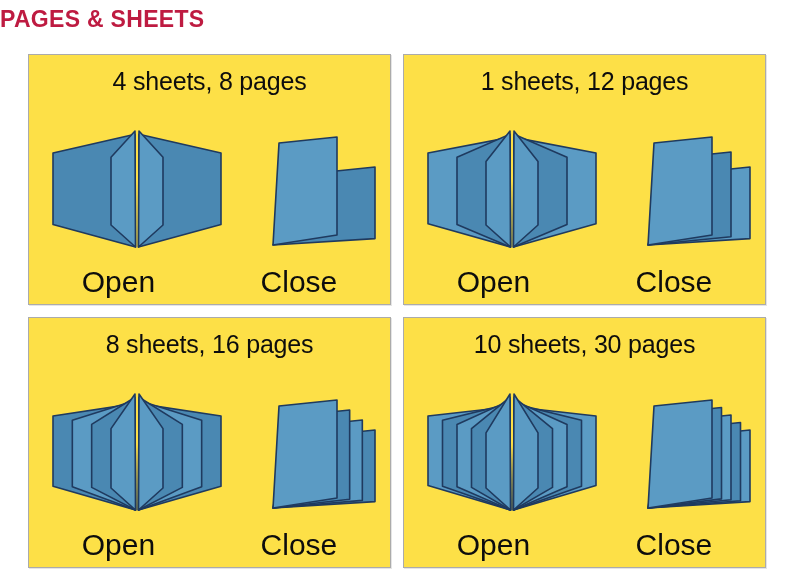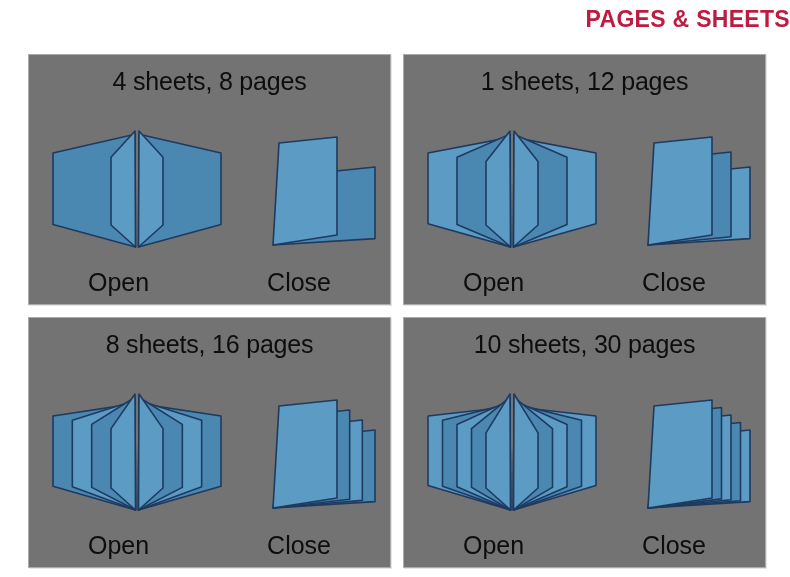--- a/index.html
+++ b/index.html
@@ -13,21 +13,21 @@
     font-family: "Liberation Sans", sans-serif;
     overflow: hidden;
     position: relative;
   }
 
   #page-title {
     position: absolute;
     top: 6px;
     left: 0;
     width: 790px;
-    text-align: right;
+    text-align: left;
     font-size: 23px;
     font-weight: 700;
     letter-spacing: 0.3px;
     color: #BE1B41;
     font-family: "Liberation Sans", sans-serif;
   }
 
   #panel-grid {
     position: absolute;
     top: 54px;
@@ -36,21 +36,21 @@
     height: 514px;
     display: grid;
     grid-template-columns: 363px 363px;
     grid-template-rows: 251px 251px;
     column-gap: 12px;
     row-gap: 12px;
   }
 
   .panel {
     position: relative;
-    background: #737373;
+    background: #fde047;
     border: 1px solid #ABABAB;
     box-sizing: border-box;
     box-shadow: 1px 1px 0 0 rgba(0,0,0,0.10);
     overflow: hidden;
   }
 
   .panel-heading {
     position: absolute;
     top: 12px;
     left: 0;
@@ -92,21 +92,21 @@
     position: absolute;
     bottom: 0;
     left: 0;
     width: 100%;
     height: 44px;
     display: flex;
     justify-content: space-around;
     align-items: center;
   }
   .labels-row > span {
-    font-size: 25px;
+    font-size: 30px;
     color: #0d0d0d;
     font-family: "Liberation Sans", sans-serif;
   }
 </style>
 </head>
 <body>
 
 <div id="page-title">PAGES &amp; SHEETS</div>
 
 <div id="panel-grid">

